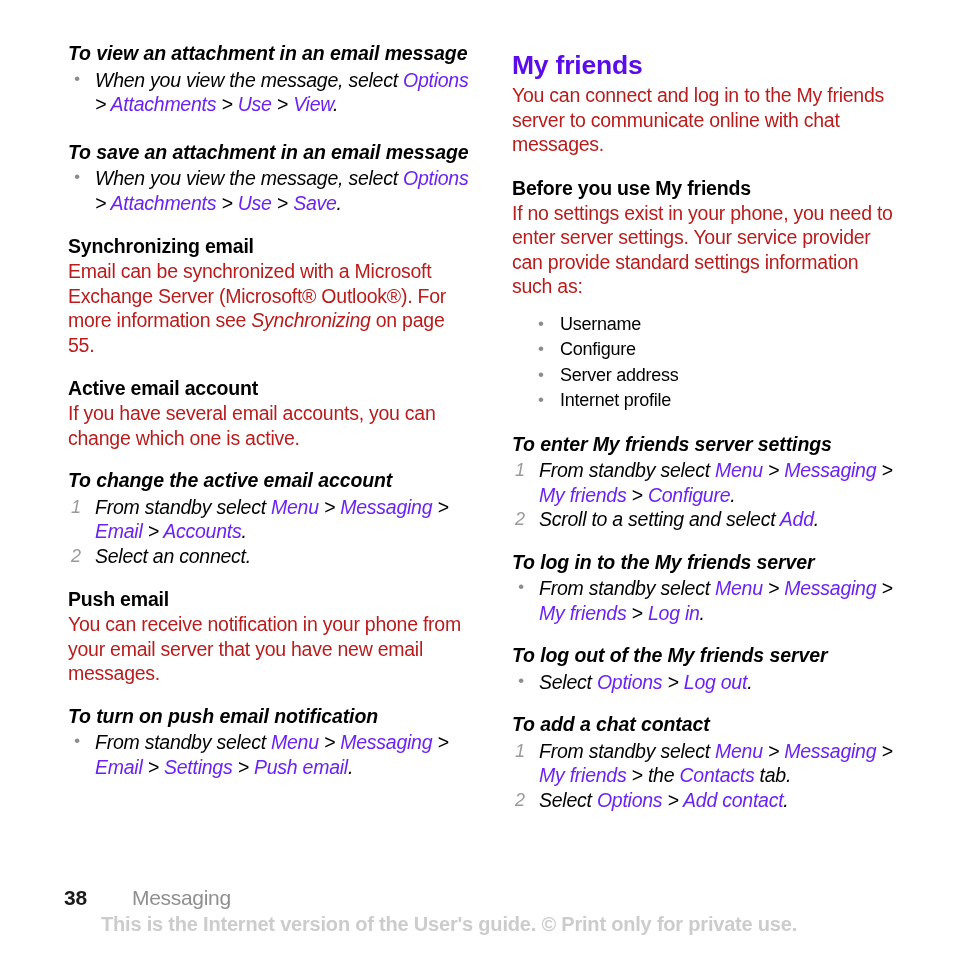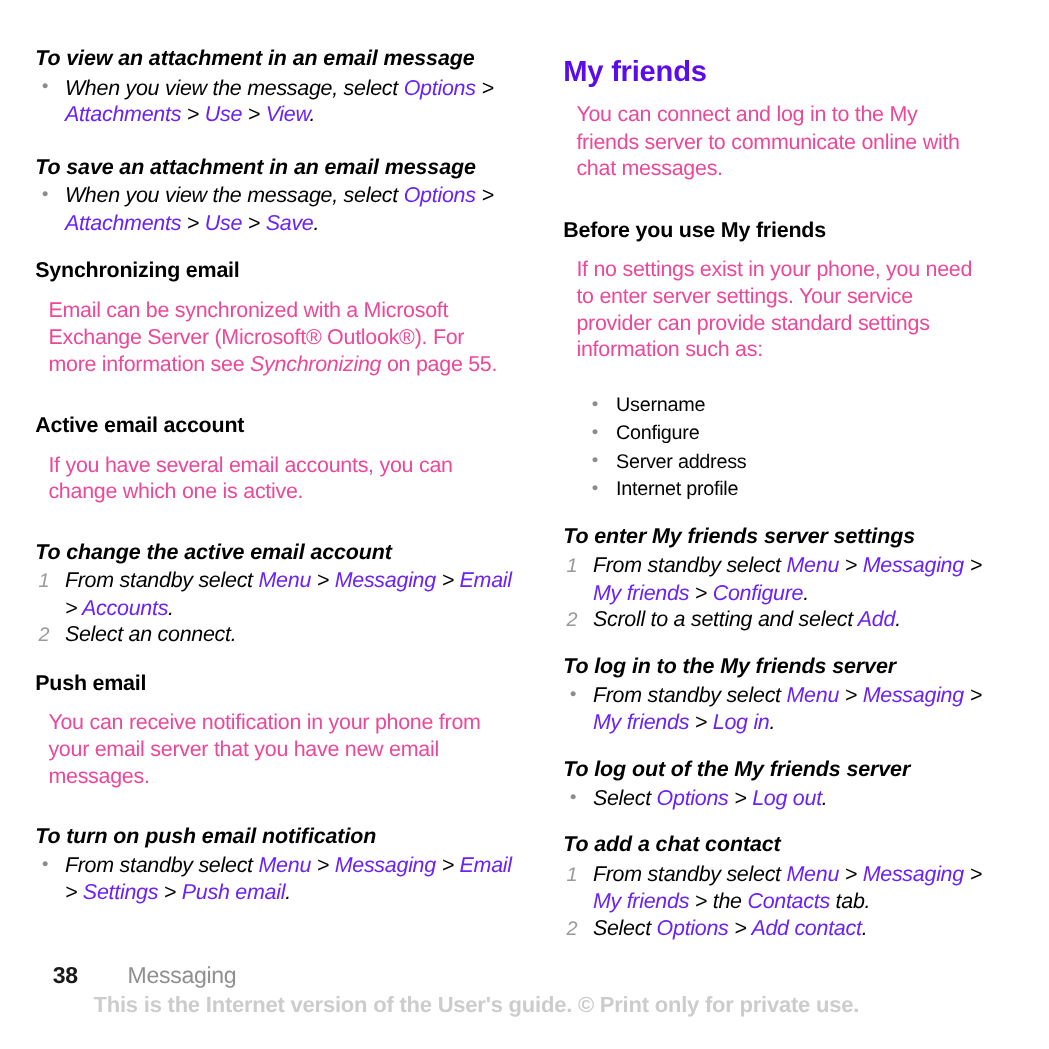--- a/index.html
+++ b/index.html
@@ -47,21 +47,21 @@
     width: 954px;
     margin-left: 0;
     padding-left: 512px;
     padding-right: 52px;
   }
   .col-left {
     position: absolute;
     left: 0;
     top: 0;
     width: 490px;
-    padding-left: 32px;
+    padding-left: 68px;
     padding-right: 16px;
   }
 
   
   h1.sec-title {
     font-size: 26.5px;
     line-height: 30px;
     font-weight: bold;
     color: #5a0ceb;
     margin: 0 0 3px 0;
@@ -83,22 +83,22 @@
     line-height: 24px;
     font-weight: bold;
     margin: 0 0 1px 0;
     color: #000;
     letter-spacing: -0.2px;
   }
 
   p.body {
     font-size: 19.5px;
     line-height: 24.5px;
-    margin: 12px;
-    color: #ec4899;
+    margin: 0;
+    color: #b91c1c;
     letter-spacing: -0.25px;
   }
 
   .gap-lg { height: 24px; }
   .gap-md { height: 19px; }
   .gap-sm { height: 13px; }
 
   
   ul.steps, ol.steps {
     list-style: none;
@@ -161,24 +161,24 @@
   }
 
   .lnk { color: #6b22f5; }
   .it { font-style: italic; }
   .sep { color: #000; }
 
   
   .footer {
     position: absolute;
     left: 0;
-    bottom: 28px;
+    bottom: 18px;
     width: 954px;
     box-sizing: border-box;
-    padding-left: 48px;
+    padding-left: 64px;
   }
   .footer-row {
     display: flex;
     align-items: baseline;
     height: 26px;
   }
   .page-num {
     font-size: 21px;
     font-weight: bold;
     color: #1a1a1a;

